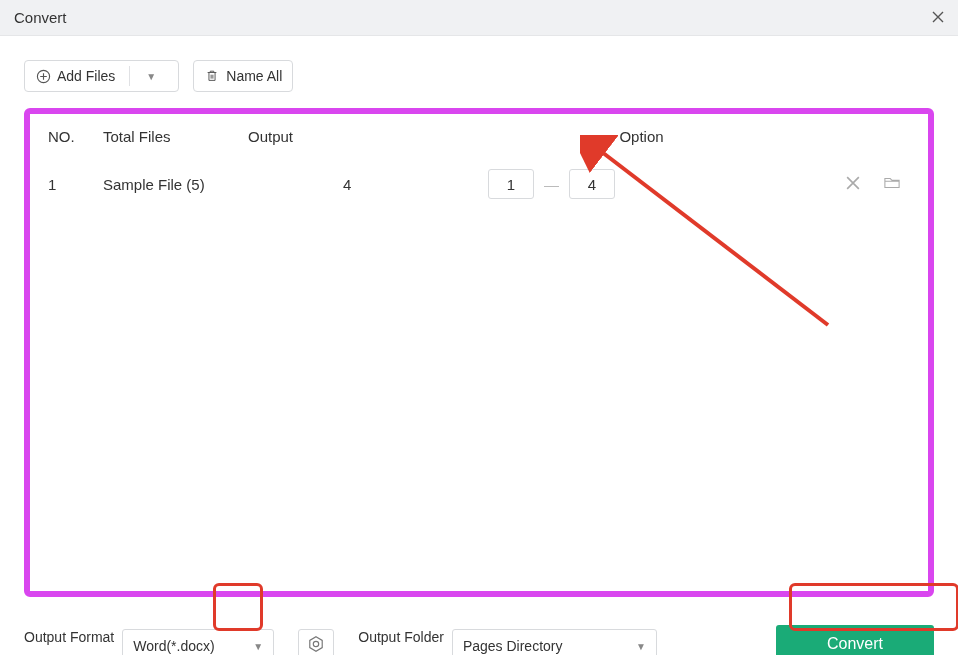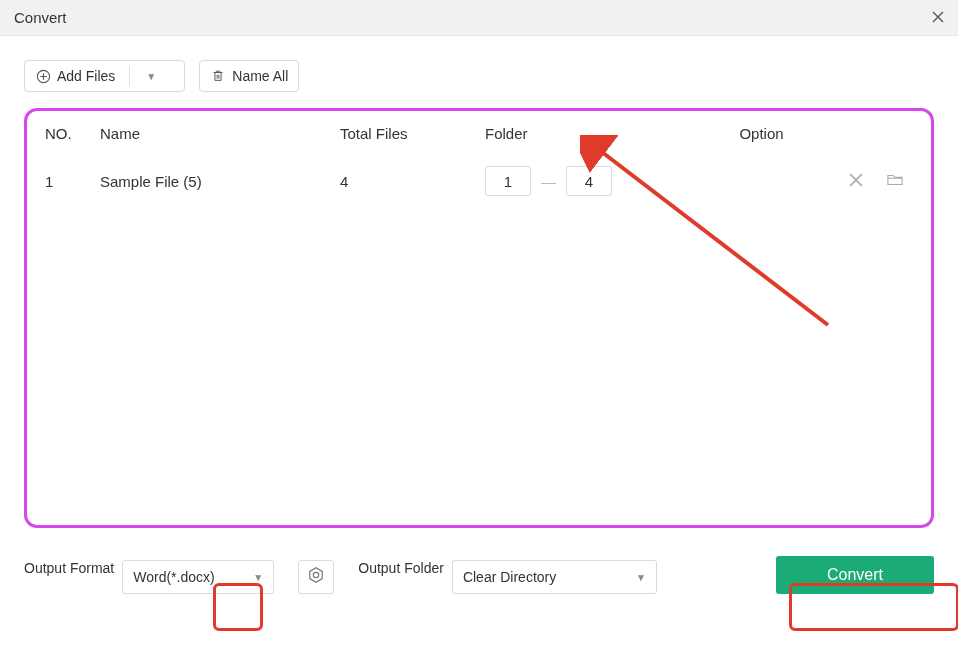--- a/index.html
+++ b/index.html
@@ -6,26 +6,26 @@
 body { background: #fff; width: 958px; height: 655px; overflow: hidden; position: relative; }
 
 .titlebar { background: #f0f1f3; height: 36px; display: flex; align-items: center; justify-content: space-between; padding: 0 14px; border-bottom: 1px solid #e5e6e8; }
 .titlebar-title { font-size: 15px; color: #333; }
 .titlebar-close { color: #555; cursor: pointer; font-size: 14px; }
 
 .content { padding: 24px; }
 
 .toolbar { display: flex; gap: 14px; margin-bottom: 16px; }
 .btn { border: 1px solid #d8dadd; border-radius: 4px; background: #fff; height: 32px; display: inline-flex; align-items: center; padding: 0 10px; font-size: 14px; color: #333; cursor: pointer; gap: 6px; }
-.btn.addfiles { padding-right: 22px; }
+.btn.addfiles { padding-right: 16px; }
 .btn .sep { width: 1px; height: 20px; background: #e0e1e4; margin: 0 4px 0 8px; }
 .btn .caret { color: #888; font-size: 10px; padding: 0 6px; }
 .btn .ico { display: inline-flex; align-items: center; justify-content: center; width: 16px; height: 16px; }
 
-.table-wrap { border: 3px solid #d946ef; border-radius: 13px; height: 420px; }
+.table-wrap { border: 6px solid #d946ef; border-radius: 6px; height: 489px; }
 .thead { display: flex; align-items: center; height: 44px; padding: 0 18px; font-size: 15px; color: #333; }
 .col-no { width: 55px; }
 .col-name { width: 240px; }
 .col-pages { width: 145px; }
 .col-range { width: 200px; }
 .col-status { width: 135px; }
 .col-option { flex: 1; text-align: center; padding-right: 10px; }
 
 .trow { display: flex; align-items: center; height: 52px; padding: 0 18px; font-size: 15px; color: #333; }
 .range-inputs { display: flex; align-items: center; gap: 10px; }
@@ -82,23 +82,22 @@
             <path d="M3 4 H13 M6 4 V2.5 H10 V4 M4.5 4 V13 H11.5 V4 M7 6.5 V11 M9 6.5 V11" fill="none" stroke="#555" stroke-width="1.1"></path>
           </svg>
       </span>
       <span>Name All</span>
     </div>
   </div>
 
   <div class="table-wrap">
     <div class="thead">
       <div class="col-no"><span>NO.</span></div>
-      <div class="col-name"><span>Name</span></div>
       <div class="col-pages"><span>Total Files</span></div>
-      <div class="col-status"><span>Folder</span></div>
+      <div class="col-status"><span>Output</span></div>
       <div class="col-option"><span>Option</span></div>
     </div>
 
     <div class="trow">
       <div class="col-no">1</div>
       <div class="col-name">Sample File (5)</div>
       <div class="col-pages">4</div>
       <div class="col-range">
         <div class="range-inputs">
           <input class="range-input" value="1" style="">
@@ -134,21 +133,21 @@
       <span>
         <svg width="18" height="18" viewBox="0 0 20 20">
             <polygon points="10,2 16.9,6 16.9,14 10,18 3.1,14 3.1,6" fill="none" stroke="#777" stroke-width="1.3"></polygon>
             <circle cx="10" cy="10" r="3" fill="none" stroke="#777" stroke-width="1.3"></circle>
           </svg>
       </span>
     </div>
     <div class="footer-group">
       <span class="footer-label">Output Folder</span>
       <div class="select w2">
-        <span>Clear Directory</span>
+        <span>Pages Directory</span>
         <span class="caret">▼</span>
       </div>
     </div>
     <button class="convert-btn">
       <span>Convert</span>
     </button>
   </div>
 
 </div>
 

